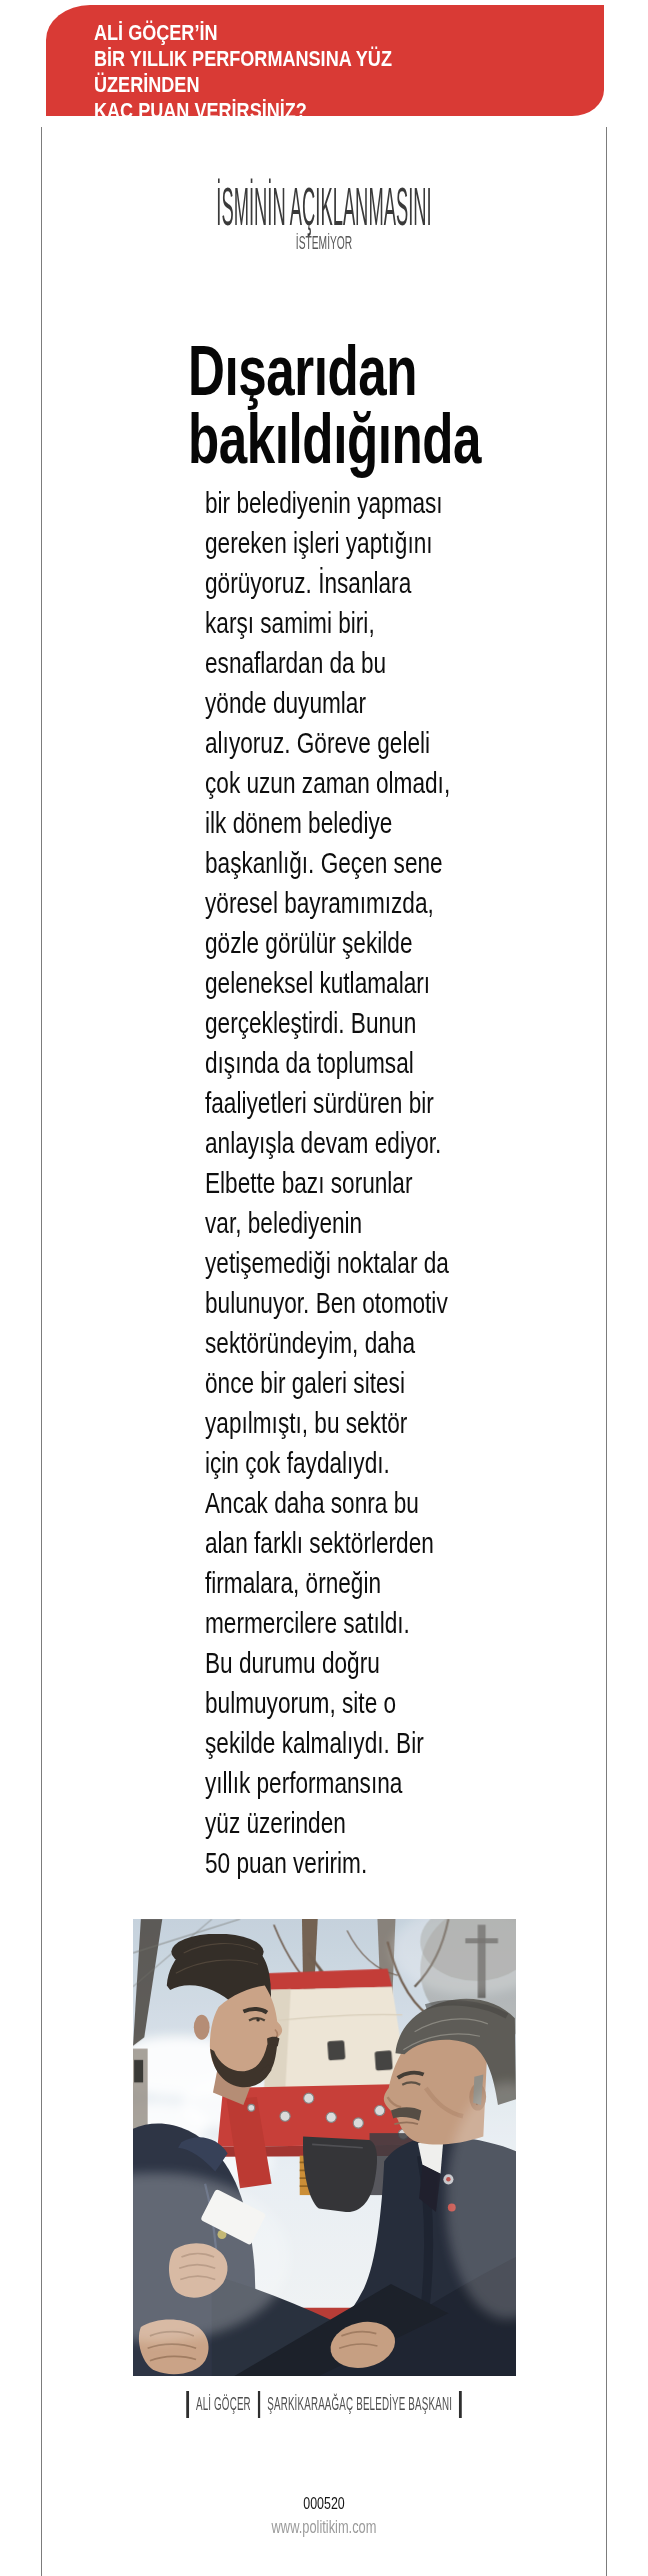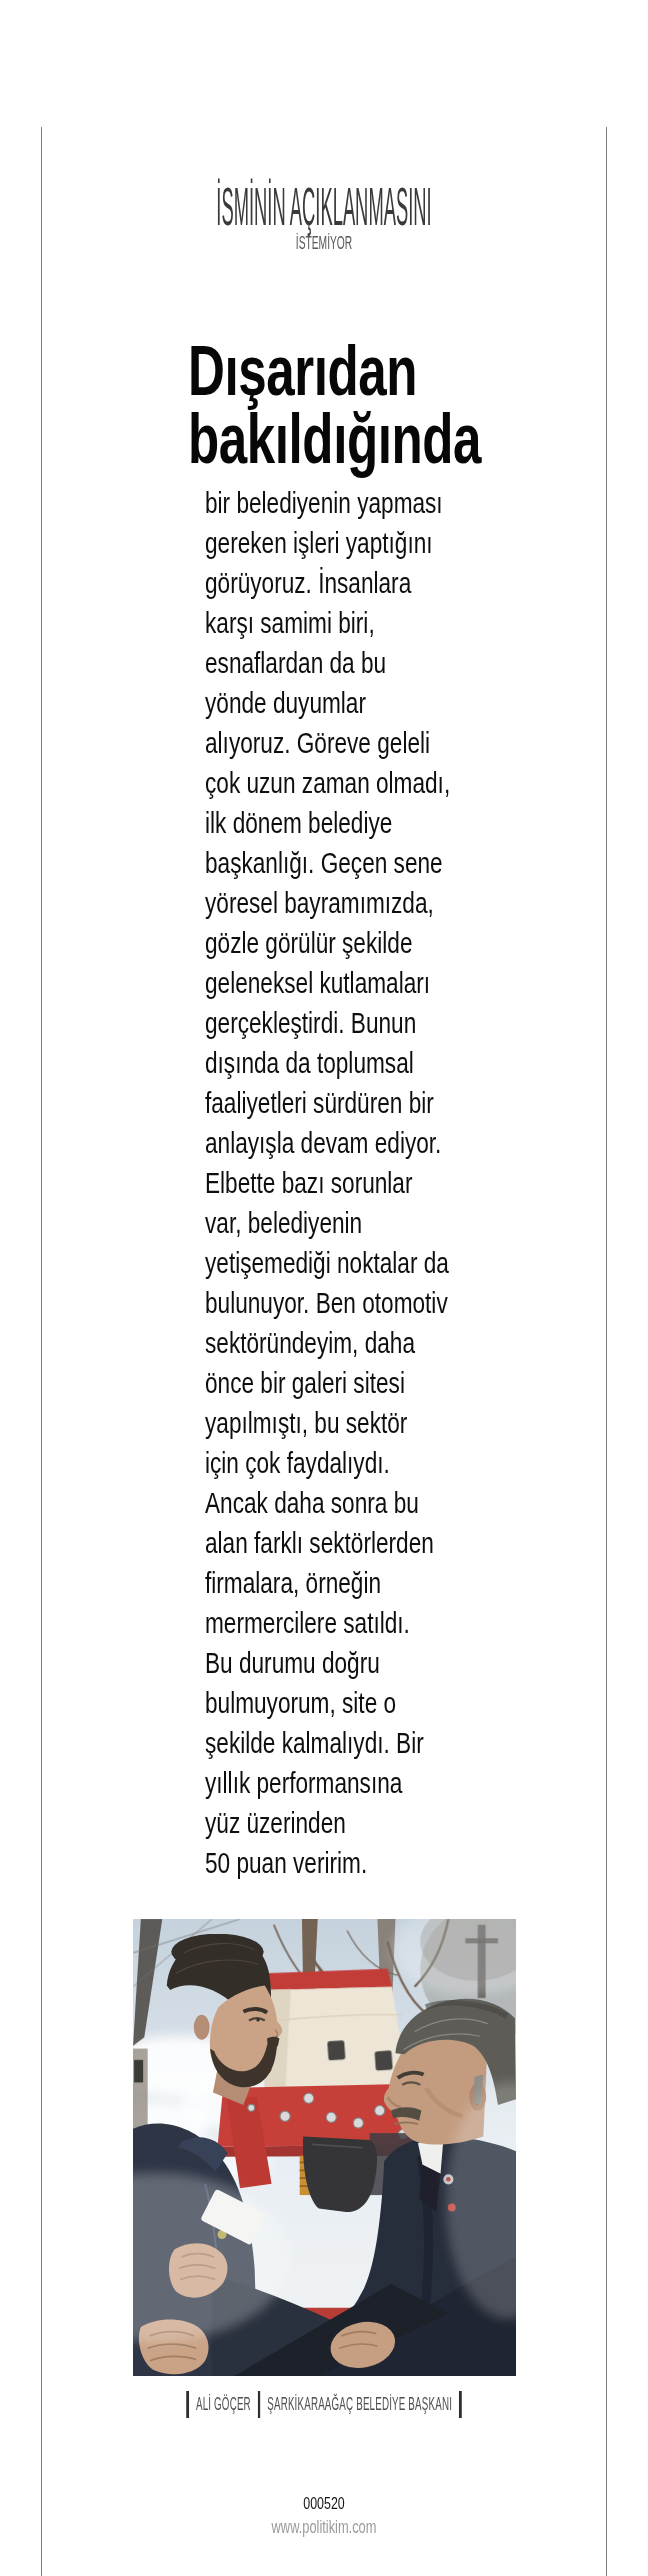--- a/index.html
+++ b/index.html
@@ -50,20 +50,25 @@
   .footer-code{left:0;top:2494px;width:648px;text-align:center;color:#161616;
           font-size:17px;white-space:nowrap;transform:scaleX(0.73);transform-origin:50% 0;}
   .footer-url{left:0;top:2516px;width:648px;text-align:center;color:#9b9b9b;
           font-size:18.6px;white-space:nowrap;transform:scaleX(0.69);transform-origin:50% 0;}
 </style>
 </head>
 <body>
 
 <div id="page">
 
+  <div class="abs banner">
+    <div class="banner-text">ALİ GÖÇER’İN
+BİR YILLIK PERFORMANSINA YÜZ ÜZERİNDEN
+KAÇ PUAN VERİRSİNİZ?</div>
+  </div>
 
   <div class="abs frame"></div>
 
   <div class="abs kicker">İSMİNİN AÇIKLANMASINI</div>
   <div class="abs kicker-sub">İSTEMİYOR</div>
 
   <div class="abs headline">Dışarıdan
 bakıldığında</div>
 
   <div class="abs bodytext">bir belediyenin yapması

